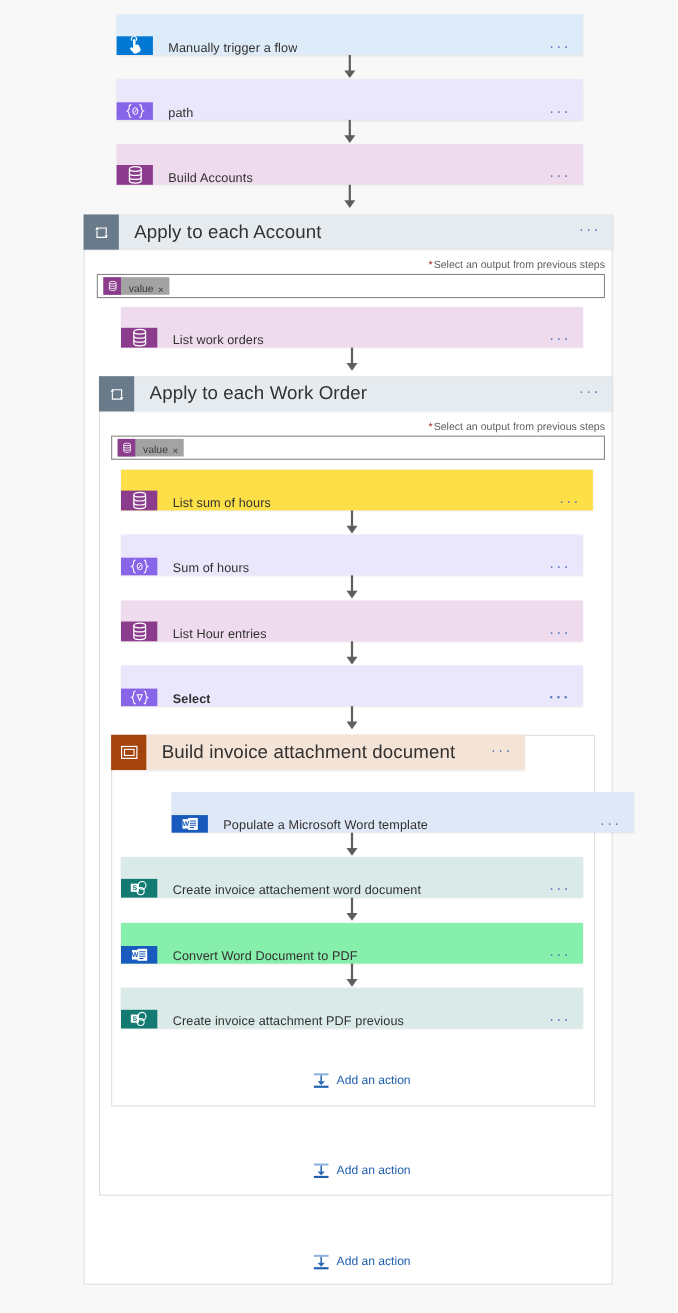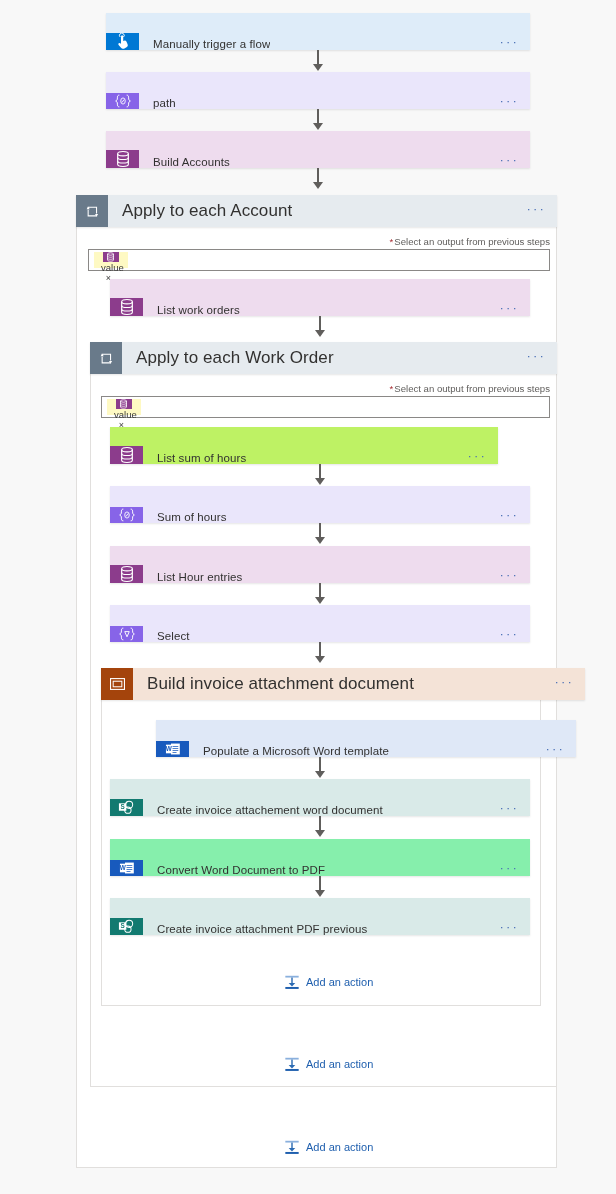--- a/index.html
+++ b/index.html
@@ -114,24 +114,23 @@
   .field-input {
     height: 22px;
     border: 1px solid #8a8886;
     background: #ffffff;
     display: flex;
     align-items: center;
     padding-left: 5px;
   }
   .token {
     display: inline-flex;
-    align-items: center;
+    align-items: flex-end;
     height: 16px;
-    background: #fef9c3;
-    flex-direction: column;
+    background: #a3a3a3;
   }
   .token-icon {
     width: 16px; height: 16px;
     background: #8c3c8c;
     display: flex; align-items: center; justify-content: center;
   }
   .token-text {
     font-size: 9.5px;
     color: #3b3a39;
     padding: 0 4px 0 7px;
@@ -311,21 +310,21 @@
             <path fill="none" stroke="#ffffff" stroke-width="1.5" d="M3 8.2c0 1.3 2.7 2.3 6 2.3s6-1 6-2.3"></path>
             <path fill="none" stroke="#ffffff" stroke-width="1.5" d="M3 12.3c0 1.3 2.7 2.3 6 2.3s6-1 6-2.3"></path>
           </svg>
         </span>
         <span class="token-text">value</span>
         <span class="token-x">×</span>
       </span>
     </div>
   </div>
 
-  <div class="card" style="left:110px; top:427px; width:388px; background:#bef264;">
+  <div class="card" style="left:110px; top:427px; width:429px; background:#fde047;">
     <div class="card-icon" style="background:#8c3c8c;">
       <svg class="glyph" width="16" height="18" viewBox="0 0 18 20" aria-hidden="true">
         <ellipse fill="none" stroke="#ffffff" stroke-width="1.3" cx="9" cy="4" rx="6" ry="2.4"></ellipse>
         <path fill="none" stroke="#ffffff" stroke-width="1.3" d="M3 4v12c0 1.3 2.7 2.4 6 2.4s6-1.1 6-2.4V4"></path>
         <path fill="none" stroke="#ffffff" stroke-width="1.2" d="M3 8.2c0 1.3 2.7 2.3 6 2.3s6-1 6-2.3"></path>
         <path fill="none" stroke="#ffffff" stroke-width="1.2" d="M3 12.3c0 1.3 2.7 2.3 6 2.3s6-1 6-2.3"></path>
       </svg>
     </div>
     <div class="card-body">
       <span class="card-title">List sum of hours</span>
@@ -371,40 +370,40 @@
       <span class="card-title">List Hour entries</span>
       <span class="ellipsis">···</span>
     </div>
   </div>
 
   <div class="connector" style="left:313px; top:583px; height:21px;">
     <div class="line"></div>
       <div class="head"></div>
   </div>
 
-  <div class="card" style="left:110px; top:605px; width:420px; background:#eae6fb;">
+  <div class="card" style="left:110px; top:605px; width:420px; background:#eae6fb;font-weight:bold;">
     <div class="card-icon" style="background:#8764e8;">
       <svg class="glyph" width="20" height="16" viewBox="0 0 30 22" aria-hidden="true">
         <path fill="none" stroke="#ffffff" stroke-width="1.5" d="M9.5 2.2C6.8 2.2 6.6 4 6.6 6.2c0 2.6-.6 4-2.6 4.8 2 .8 2.6 2.2 2.6 4.8 0 2.2.2 4 2.9 4"></path>
         <path fill="none" stroke="#ffffff" stroke-width="1.5" d="M20.5 2.2c2.7 0 2.9 1.8 2.9 4 0 2.6.6 4 2.6 4.8-2 .8-2.6 2.2-2.6 4.8 0 2.2-.2 4-2.9 4"></path>
         <path fill="none" stroke="#ffffff" stroke-width="1.4" d="M11.6 7.4h6.8L15 15.2z"></path>
       </svg>
     </div>
     <div class="card-body">
       <span class="card-title">Select</span>
       <span class="ellipsis">···</span>
     </div>
   </div>
 
   <div class="connector" style="left:313px; top:642px; height:21px;">
     <div class="line"></div>
       <div class="head"></div>
   </div>
 
-  <div class="container-header" style="left:101px; top:668px; width:484px; background:#f4e3d7;">
+  <div class="container-header" style="left:101px; top:668px; width:376px; background:#f4e3d7;">
     <div class="card-icon" style="background:#a4440c;">
       <svg class="glyph" width="17" height="14" viewBox="0 0 22 18" aria-hidden="true">
         <rect x="2" y="2" width="18" height="14" fill="none" stroke="#ffffff" stroke-width="1.4"></rect>
         <rect x="5.4" y="5.4" width="11.2" height="7.2" fill="none" stroke="#ffffff" stroke-width="1.3"></rect>
       </svg>
     </div>
     <div class="card-body">
       <span class="card-title">Build invoice attachment document</span>
       <span class="ellipsis">···</span>
     </div>

